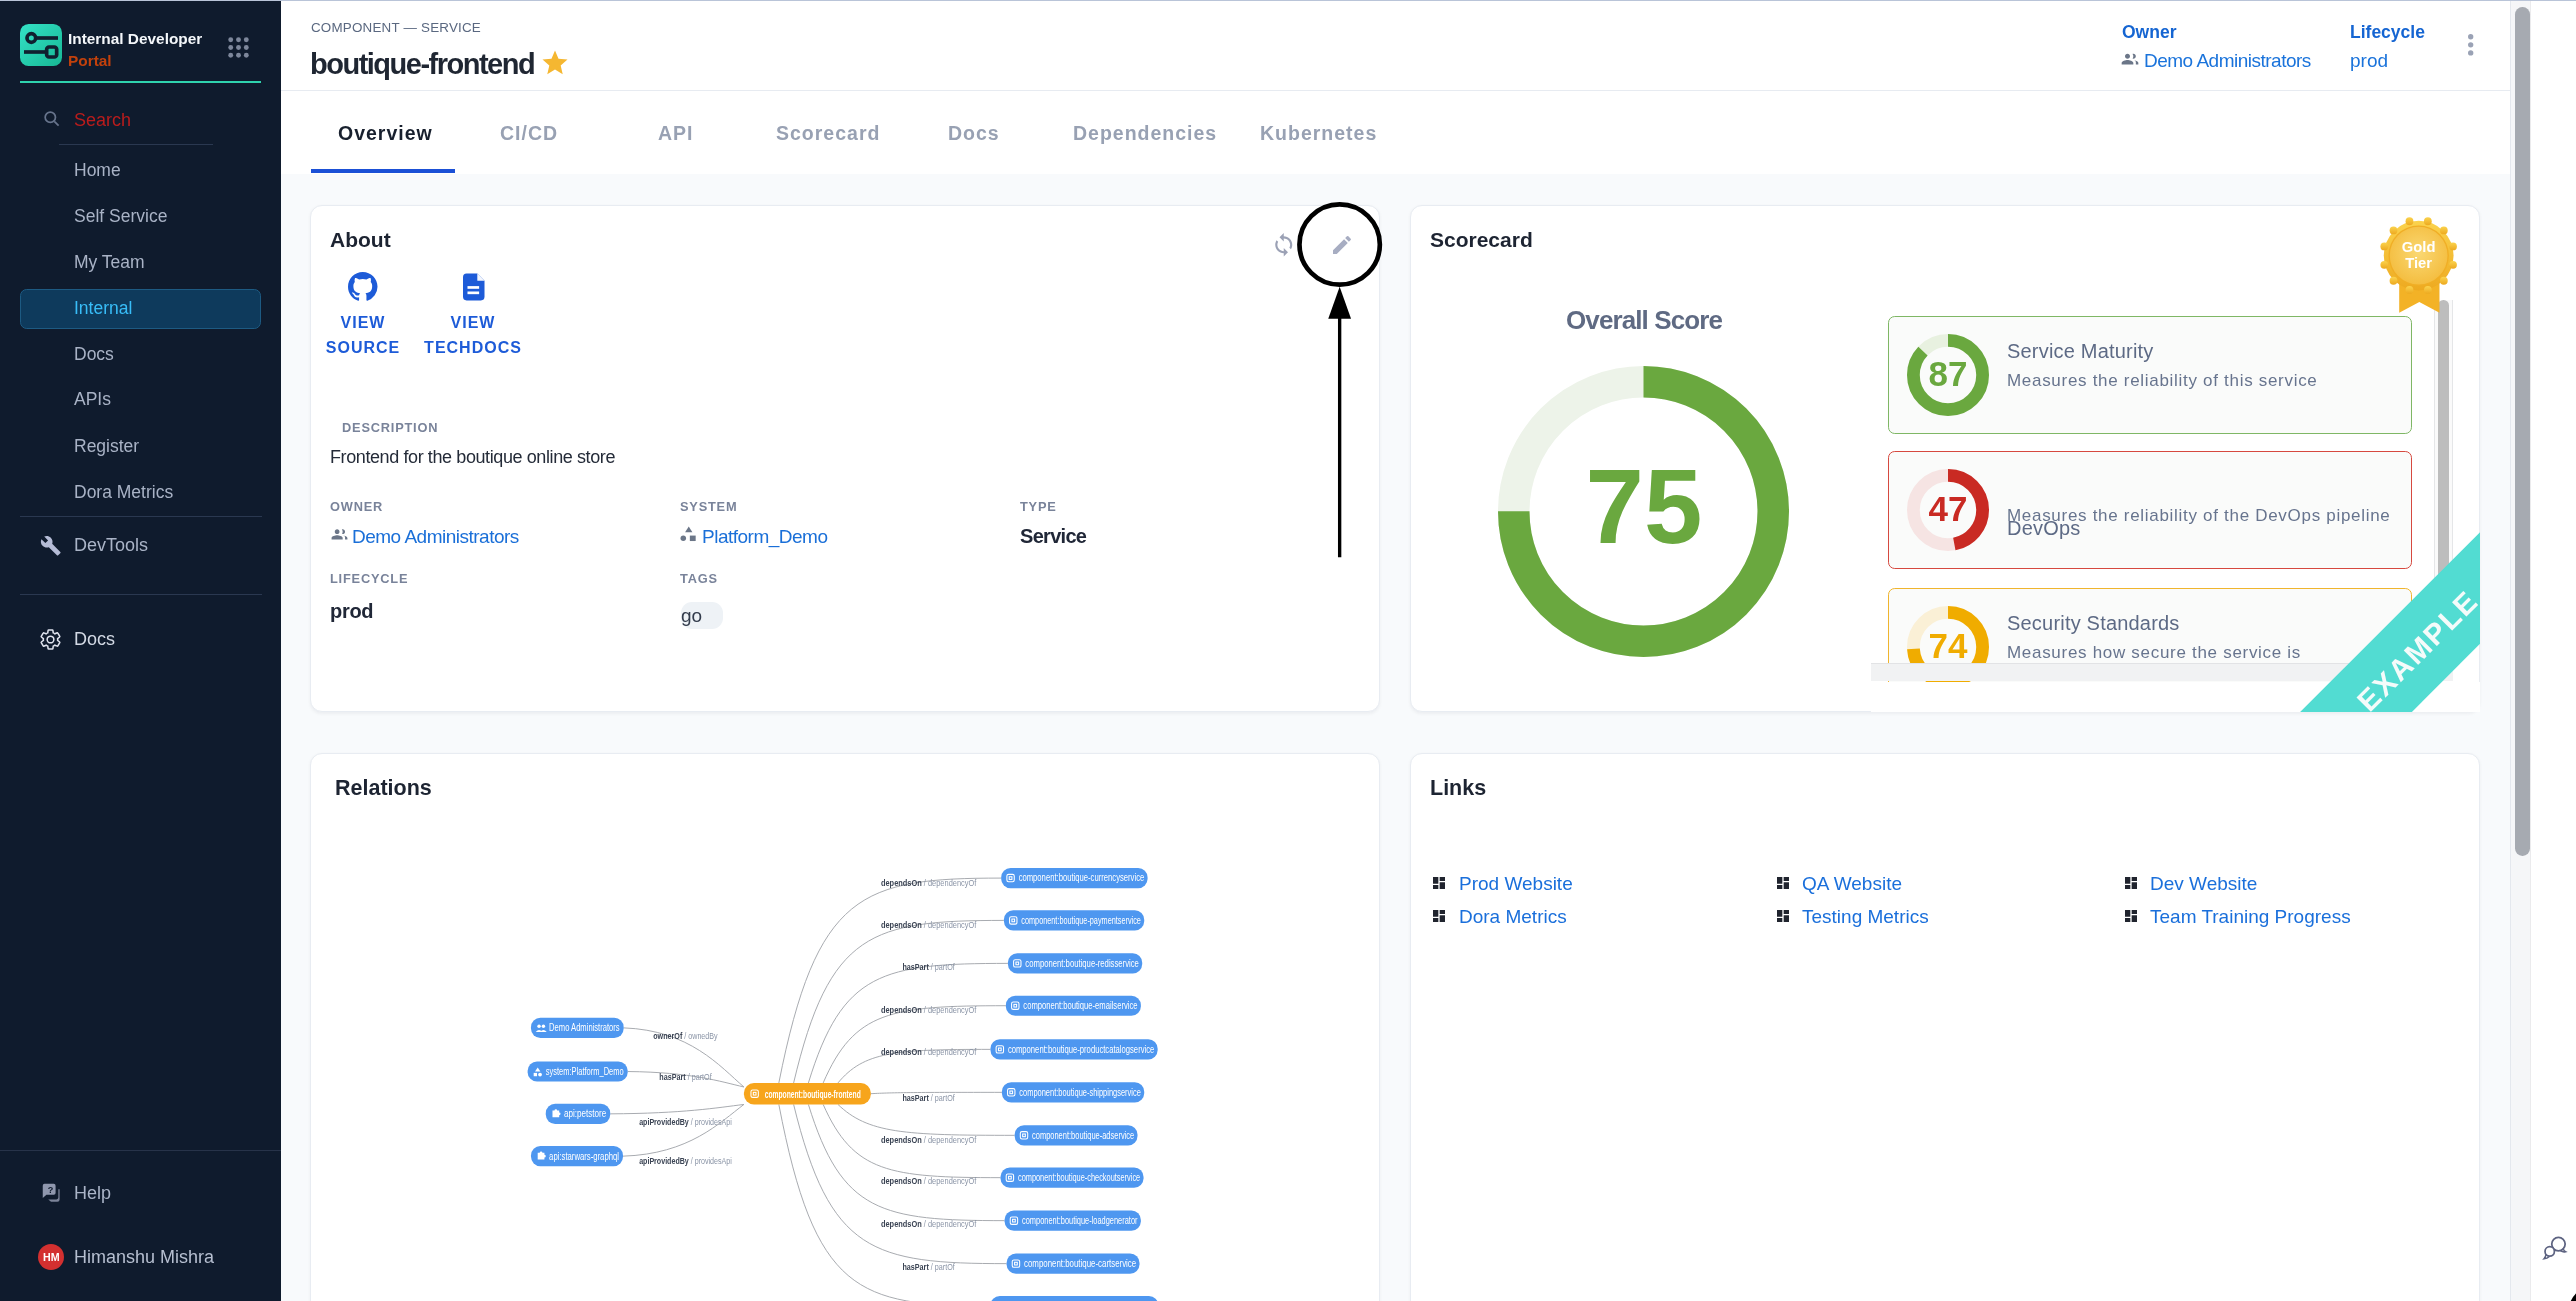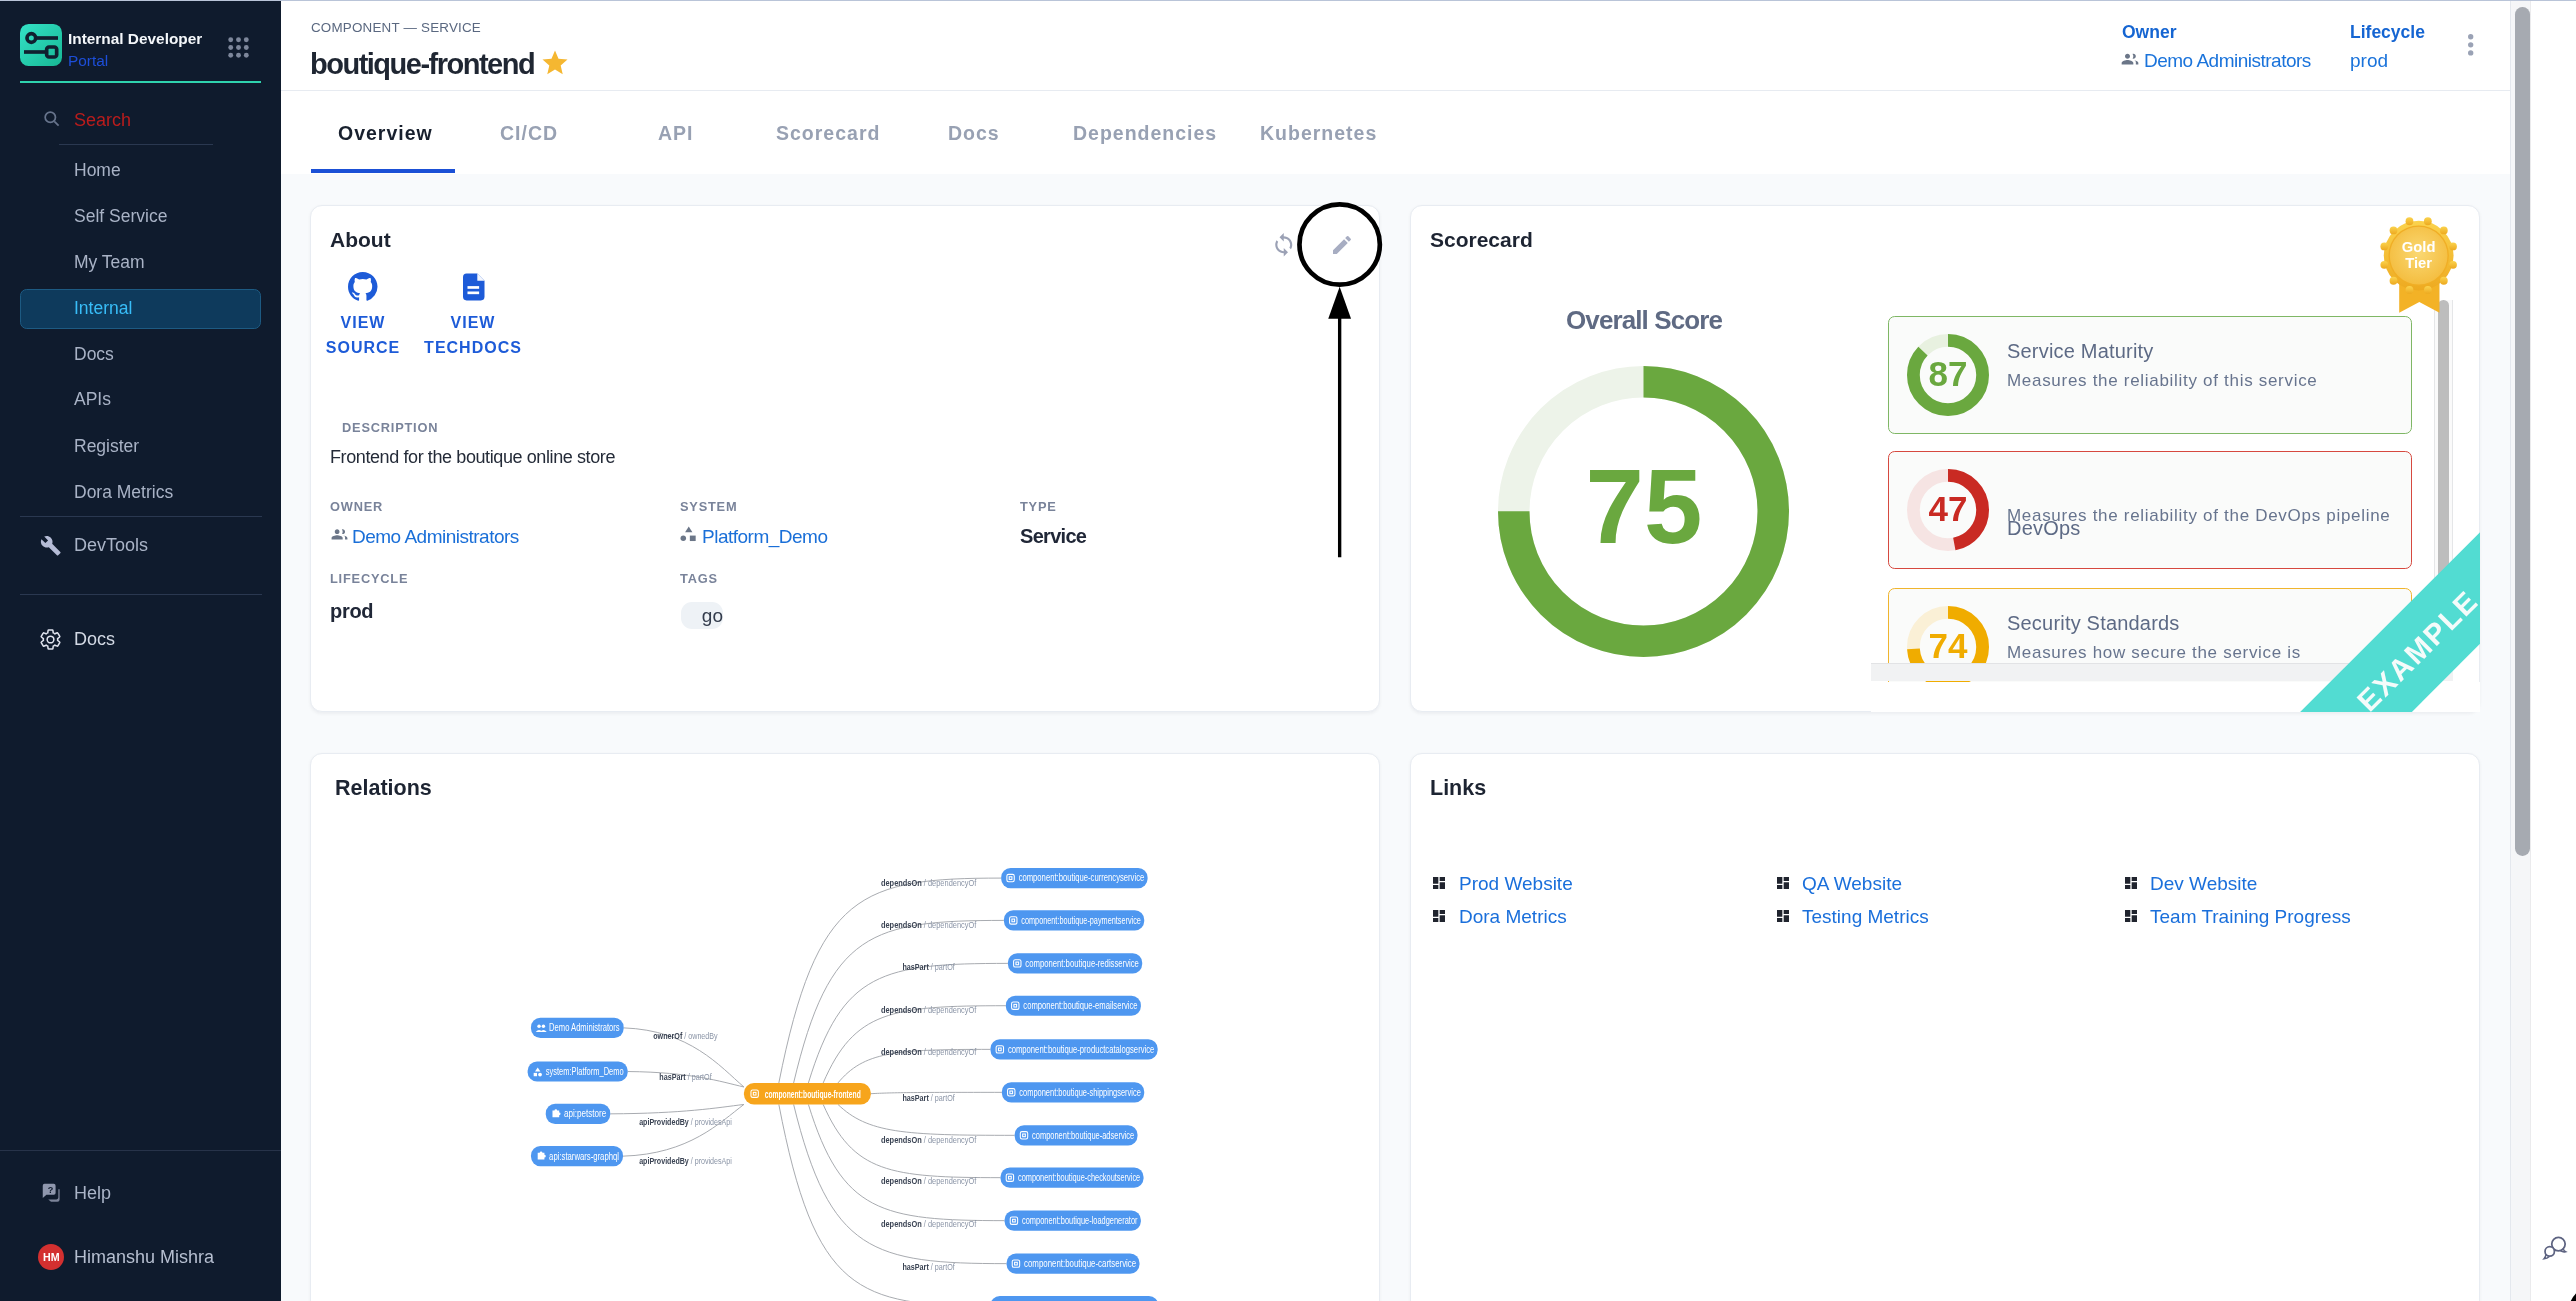--- a/index.html
+++ b/index.html
@@ -22,21 +22,21 @@
       </defs>
 <rect x="0" y="0" width="63" height="63" rx="13" fill="url(#lg)"></rect>
 <g stroke="#10202f" stroke-width="5.5" fill="none">
 <circle cx="17" cy="21" r="6.5"></circle>
 <line x1="23.5" y1="21" x2="57" y2="21"></line>
 <line x1="6" y1="42" x2="40" y2="42"></line>
 <rect x="40" y="34.5" width="15" height="15" rx="3.5"></rect>
 </g>
     </svg>
 <div class="t" style="left:68px;top:27.5px;font-size:15.4px;color:#f4f7fa;font-weight:700;line-height:22px">Internal Developer</div>
-<div class="t" style="left:68px;top:50px;font-size:15.4px;color:#1d4ed8;font-weight:400;line-height:22px">Portal</div>
+<div class="t" style="left:68px;top:50px;font-size:15.4px;color:#c2410c;font-weight:700;line-height:22px">Portal</div>
 <svg class="abs" style="left:228px;top:37px" width="21" height="21" viewBox="0 0 31 31" fill="#7d879b">
       <circle cx="4.0" cy="4.0" r="3.6"></circle>
       <circle cx="15.5" cy="4.0" r="3.6"></circle>
       <circle cx="27.0" cy="4.0" r="3.6"></circle>
       <circle cx="4.0" cy="15.5" r="3.6"></circle>
       <circle cx="15.5" cy="15.5" r="3.6"></circle>
       <circle cx="27.0" cy="15.5" r="3.6"></circle>
       <circle cx="4.0" cy="27.0" r="3.6"></circle>
       <circle cx="15.5" cy="27.0" r="3.6"></circle>
       <circle cx="27.0" cy="27.0" r="3.6"></circle>
@@ -138,21 +138,21 @@
       <path d="M12 2l-5 8h10z"></path>
       <path d="M4.5 22a3.75 3.75 0 1 0 0-7.5 3.75 3.75 0 0 0 0 7.5z"></path>
       <path d="M13.5 14.5h8v7.5h-8z"></path>
     </svg>
 <div class="t" style="left:702px;top:526px;font-size:19px;color:#1a6fd8;letter-spacing:-0.5px;">Platform_Demo</div>
 <div class="t" style="left:1020px;top:499px;font-size:12.8px;color:#79839a;font-weight:700;letter-spacing:0.8px;">TYPE</div>
 <div class="t" style="left:1020px;top:525px;font-size:20px;color:#202737;font-weight:700;letter-spacing:-0.7px;">Service</div>
 <div class="t" style="left:330px;top:571px;font-size:12.8px;color:#79839a;font-weight:700;letter-spacing:0.8px;">LIFECYCLE</div>
 <div class="t" style="left:330px;top:600px;font-size:20px;color:#202737;font-weight:700;letter-spacing:-0.3px;">prod</div>
 <div class="t" style="left:680px;top:571px;font-size:12.8px;color:#79839a;font-weight:700;letter-spacing:0.8px;">TAGS</div>
-<div class="abs" style="left:681px;top:602px;width:42px;height:27px;background:#eef2f6;border-radius:11px;color:#333c4c;font-size:19px;text-align:right;line-height:27px">go</div>
+<div class="abs" style="left:681px;top:602px;width:42px;height:27px;background:#eef2f6;border-radius:11px;color:#333c4c;font-size:19px;text-align:left;line-height:27px">go</div>
 <svg class="abs" style="left:1276px;top:181px;z-index:50" width="134" height="403" viewBox="0 0 200 600">
 <circle cx="95" cy="94" r="60" fill="none" stroke="#000" stroke-width="7"></circle>
 <line x1="95" y1="561" x2="95" y2="175" stroke="#000" stroke-width="5"></line>
 <path d="M95 157 L78 205 L112 205 Z" fill="#000"></path>
 </svg>
 <div class="card" style="left:1410px;top:205px;width:1070px;height:507px;overflow:hidden"></div>
 <div class="t" style="left:1430px;top:228px;font-size:21px;color:#1d2432;font-weight:700;">Scorecard</div>
 <div class="t" style="left:1644px;top:305px;font-size:26px;color:#5f6a83;font-weight:700;letter-spacing:-0.9px;transform:translateX(-50%)">Overall Score</div>
 <svg class="abs" style="left:1498px;top:366px;z-index:1" width="291" height="291" viewBox="0 0 434 434">
       <circle cx="217" cy="217" r="193.5" fill="none" stroke="#edf3e9" stroke-width="47"></circle>

